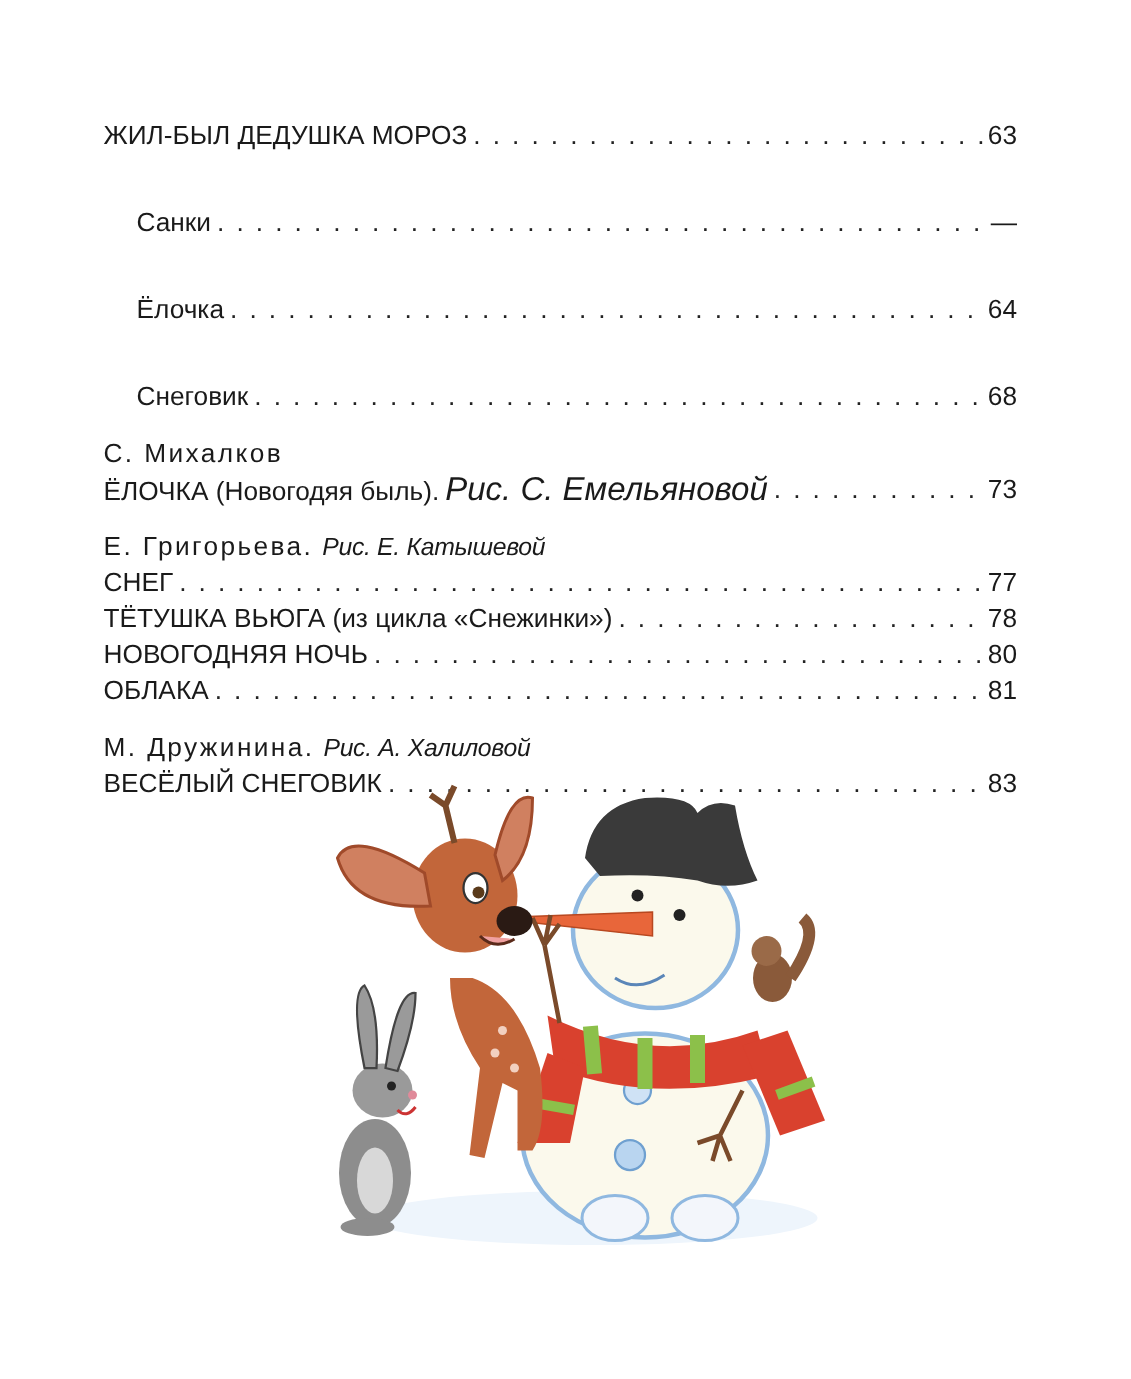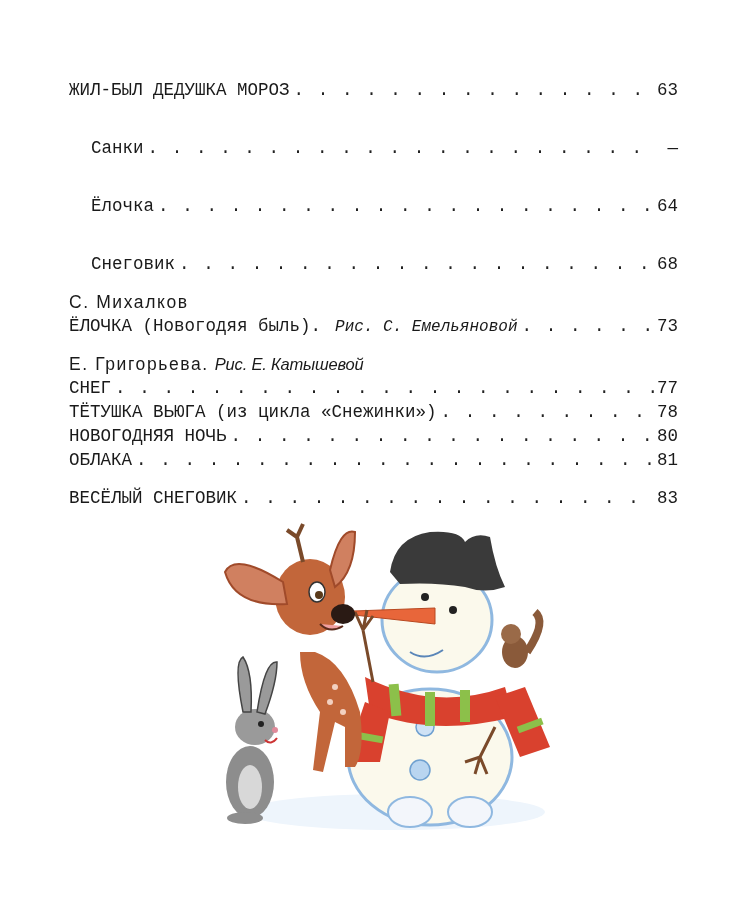--- a/index.html
+++ b/index.html
@@ -3,24 +3,24 @@
 <meta charset="utf-8">
 <style>
   html, body { margin: 0; padding: 0; background: #ffffff; }
   body { width: 754px; height: 919px; position: relative; overflow: hidden;
          font-family: "Liberation Sans", "DejaVu Sans", sans-serif; color: #1a1a1a; }
   .toc { position: absolute; left: 69px; top: 78px; width: 609px; }
   .section { margin-bottom: 14px; }
   .author-line { font-size: 17.5px; line-height: 24px; height: 24px; white-space: nowrap; }
   .author { letter-spacing: 1.6px; }
   .illus { font-style: italic; font-size: 16.5px; letter-spacing: -0.2px; margin-left: 6px; }
-  .entry { display: flex; align-items: flex-start; font-size: 17.5px; line-height: 24px; height: 24px; white-space: nowrap; font-family: Liberation Mono, monospace; }
+  .entry { display: flex; align-items: flex-start; font-size: 17.5px; line-height: 24px; height: 24px; white-space: nowrap; }
   .entry.sub { padding-left: 22px; margin-top: 34px; }
   .entry .title { flex: 0 0 auto; }
-  .entry .title .illus-inline { font-style: italic; font-size: 16px; margin-left: 14px; }
+  .entry .title .illus-inline { font-style: italic; font-size: 22px; margin-left: 4px; }
   .entry .dots { flex: 1 1 auto; overflow: hidden; margin: 0 2px 0 4px; letter-spacing: 5.2px; color: #222; }
   .entry .dots::before { content: ". . . . . . . . . . . . . . . . . . . . . . . . . . . . . . . . . . . . . . . . . . . . . . . . . . . . . . . . . . . . . . . . . . . . . . . . . . . . . . . . . . . . . . . . . . . . . . . . . . . . . . . ."; letter-spacing: 0; word-spacing: 3.2px; }
   .entry .page { flex: 0 0 auto; text-align: right; min-width: 20px; }
 
   .illustration { position: absolute; left: 195px; top: 512px; width: 370px; height: 360px; }
 </style>
 </head>
 <body>
 
 <div class="toc">
@@ -79,20 +79,23 @@
       <span class="page">80</span>
     </div>
     <div class="entry">
       <span class="title">ОБЛАКА</span>
       <span class="dots"></span>
       <span class="page">81</span>
     </div>
   </div>
 
   <div class="section">
+    <div class="author-line">
+      <span class="author">М. Дружинина.</span><span class="illus">Рис. А. Халиловой</span>
+    </div>
     <div class="entry">
       <span class="title">ВЕСЁЛЫЙ СНЕГОВИК</span>
       <span class="dots"></span>
       <span class="page">83</span>
     </div>
   </div>
 </div>
 
 <div class="illustration">
   <svg width="370" height="360" viewBox="0 0 370 360">

